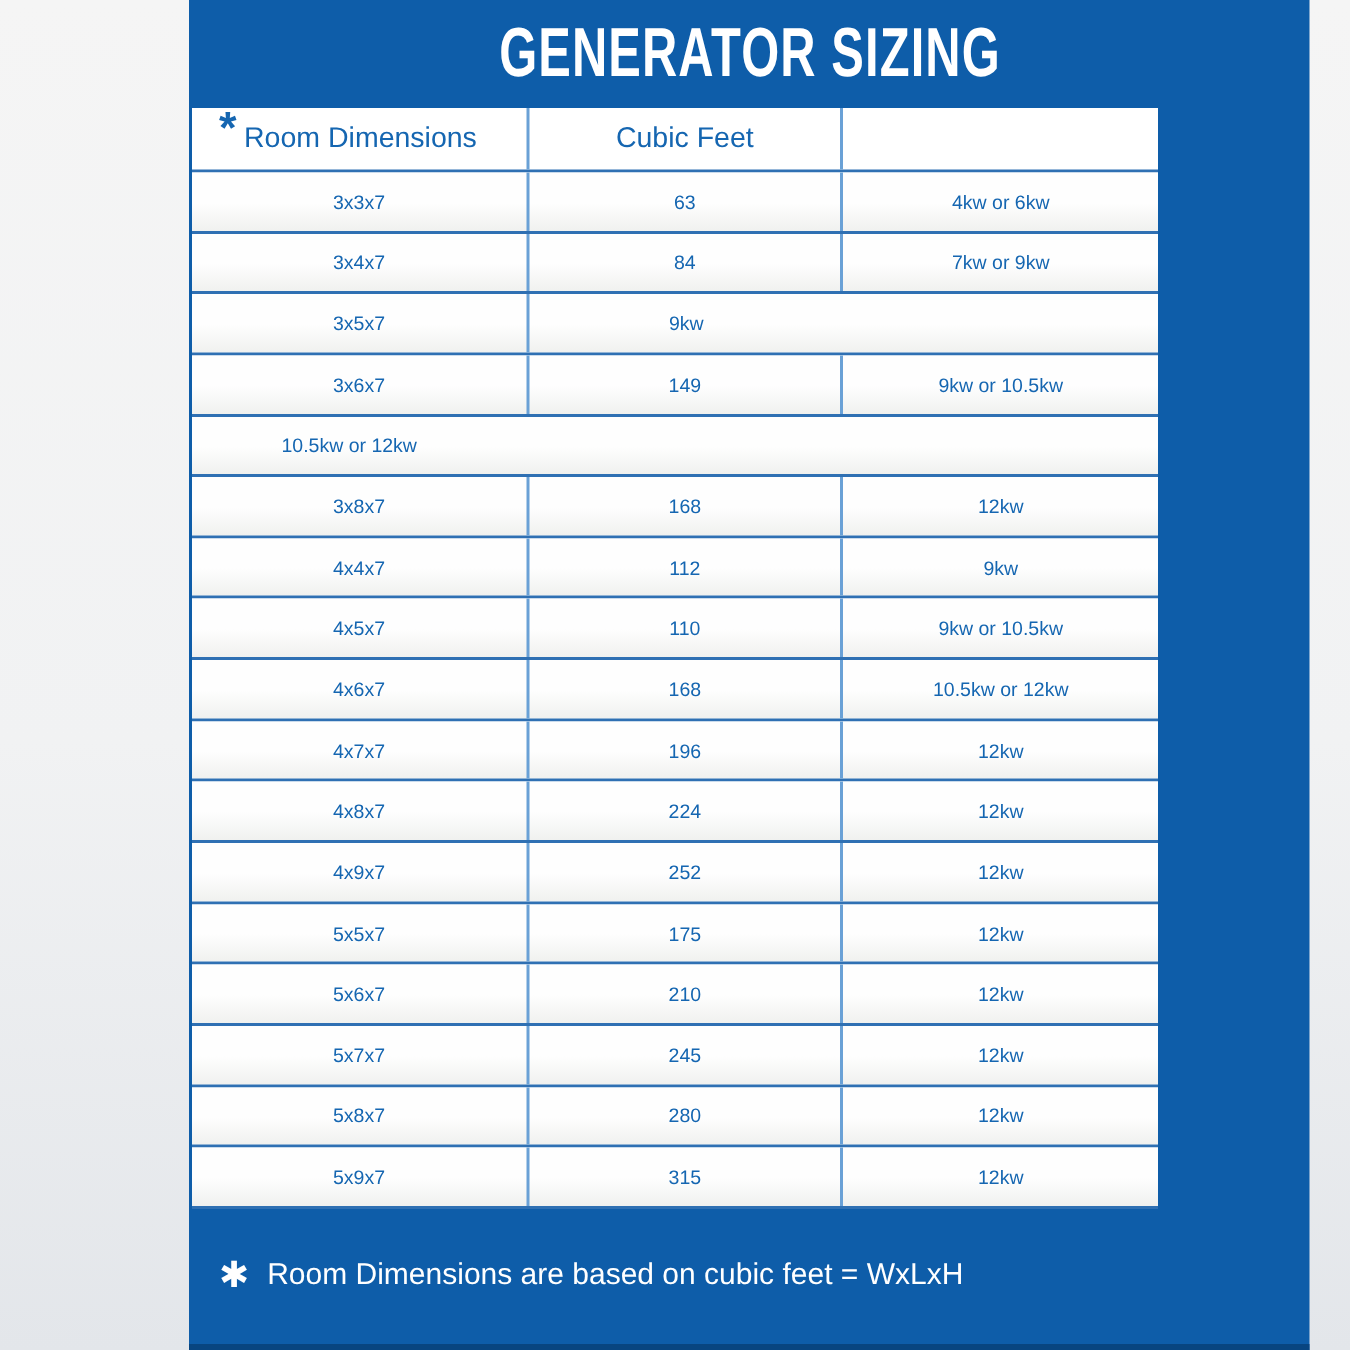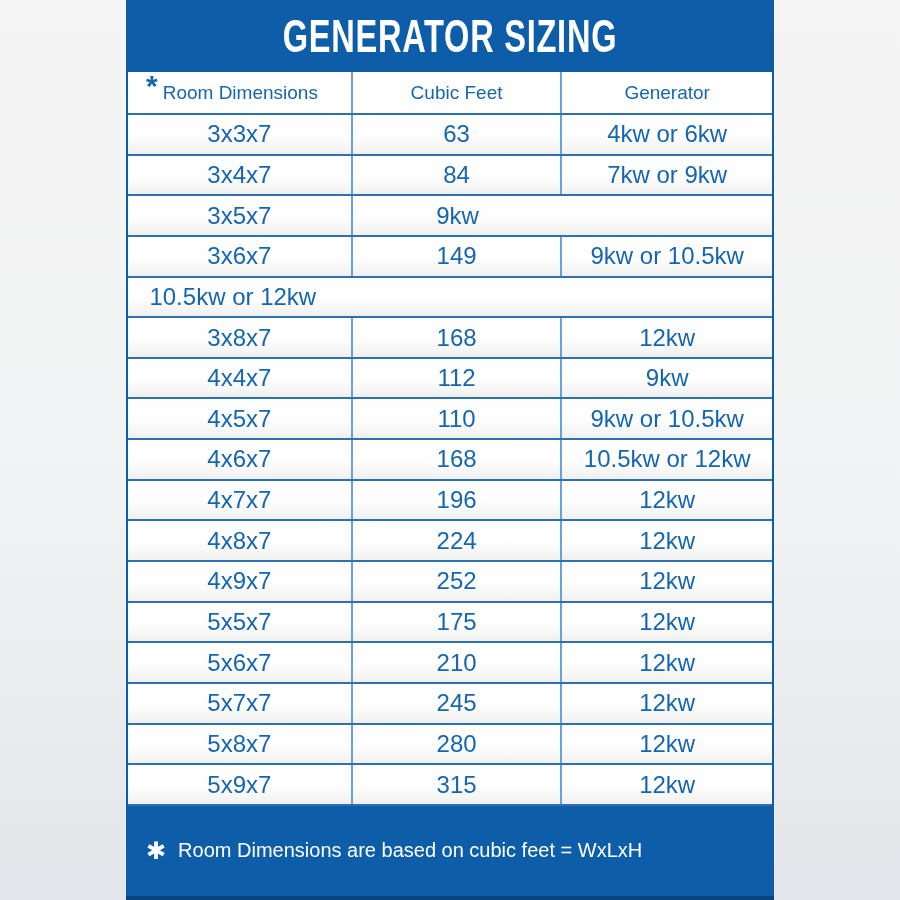--- a/index.html
+++ b/index.html
@@ -11,21 +11,21 @@
     --row-tint:#f0f1ef;
   }
   *{margin:0;padding:0;box-sizing:border-box;}
   html,body{width:900px;height:900px;}
   body{
     font-family:"Liberation Sans","DejaVu Sans",sans-serif;
     background:linear-gradient(180deg,#f5f5f5 0%,#f1f2f3 55%,#e3e6ea 100%);
     position:relative;overflow:hidden;
   }
   .panel{
-    position:absolute;left:126px;top:0;width:648px;height:900px;
+    position:absolute;left:126px;top:0;width:747px;height:900px;
     background:var(--panel-blue,#0e5da9);
   }
   .panel::after{
     content:"";position:absolute;left:0;right:0;bottom:0;height:4px;
     background:var(--panel-edge,#084580);
   }
   .title-band{
     position:absolute;left:0;top:0;width:100%;height:72px;
     display:flex;align-items:center;justify-content:center;
   }
@@ -37,21 +37,21 @@
   .table{
     position:absolute;left:2px;top:72px;width:644px;height:734px;
     background:#ffffff;display:flex;flex-direction:column;
   }
   .row{display:flex;border-bottom:2px solid var(--border-strong,#2f70b3);}
   .row.header{height:43px;}
   #rows{flex:1;display:flex;flex-direction:column;}
   .row.body{flex:1;background:linear-gradient(180deg,#fefefe 52%,var(--row-tint,#f0f1ef) 100%);}
   .cell{
     display:flex;align-items:center;justify-content:center;
-    color:var(--text-blue,#1566b1);font-size:24px;
+    color:var(--text-blue,#1566b1);font-size:13px;
     border-right:2px solid var(--border-light,#6aa1d6);
   }
   .cell.c0{width:34.9%;}
   .cell.c1{width:32.55%;}
   .cell.c2{width:32.55%;border-right:none;}
   .row.header .cell{font-size:19px;}
   .row.header .cell.c0{justify-content:flex-start;padding-left:18px;}
   .hast{
     font-size:30px;font-weight:bold;line-height:0;
     position:relative;top:-7px;margin-right:5px;
@@ -72,21 +72,20 @@
     <span class="title-text">GENERATOR SIZING</span>
   </div>
 
   <div class="table">
     <div class="row header">
       <div class="cell c0">
         <span class="hast">*</span>
         <span>Room Dimensions</span>
       </div>
       <div class="cell c1">Cubic Feet</div>
-      <div class="cell c2">Generator</div>
     </div>
     <div id="rows">
         <div class="row body">
           <div class="cell c0">3x3x7</div>
           <div class="cell c1">63</div>
           <div class="cell c2">4kw or 6kw</div>
         </div>
         <div class="row body">
           <div class="cell c0">3x4x7</div>
           <div class="cell c1">84</div>

